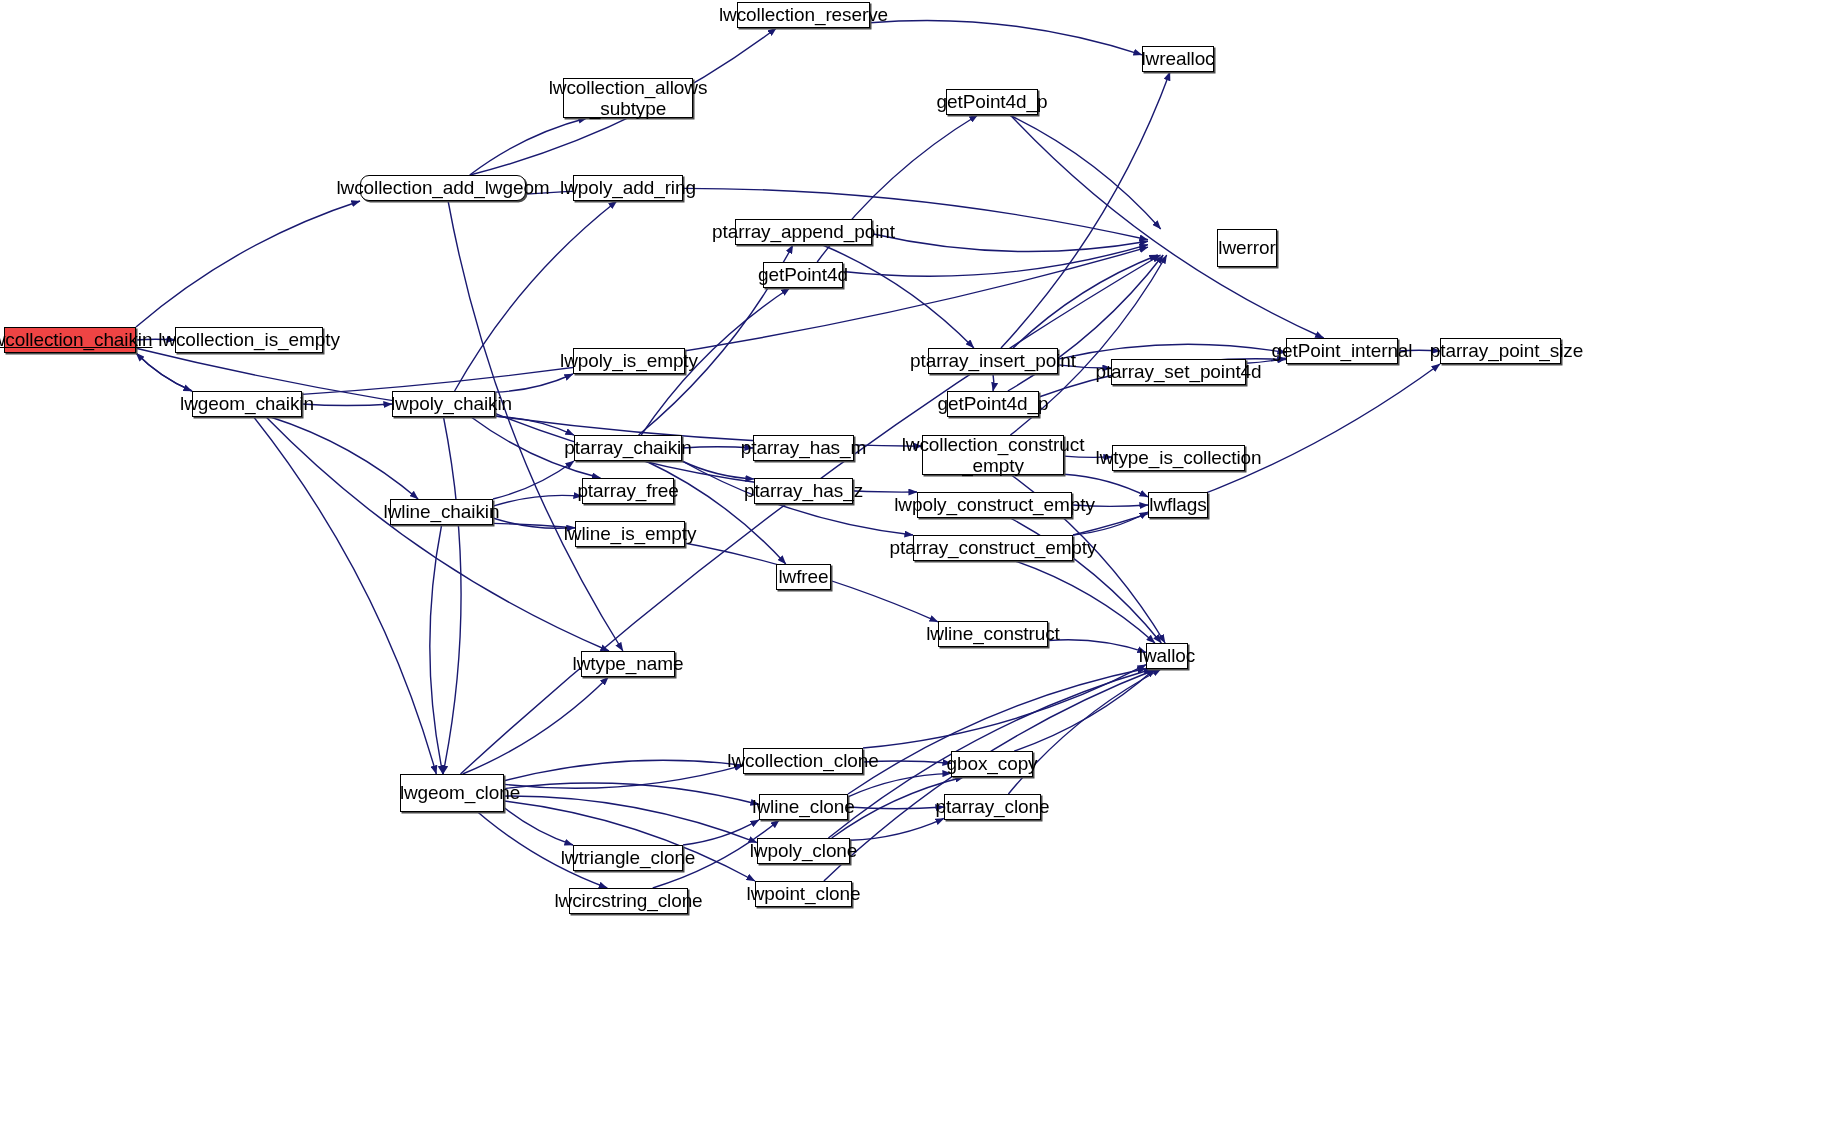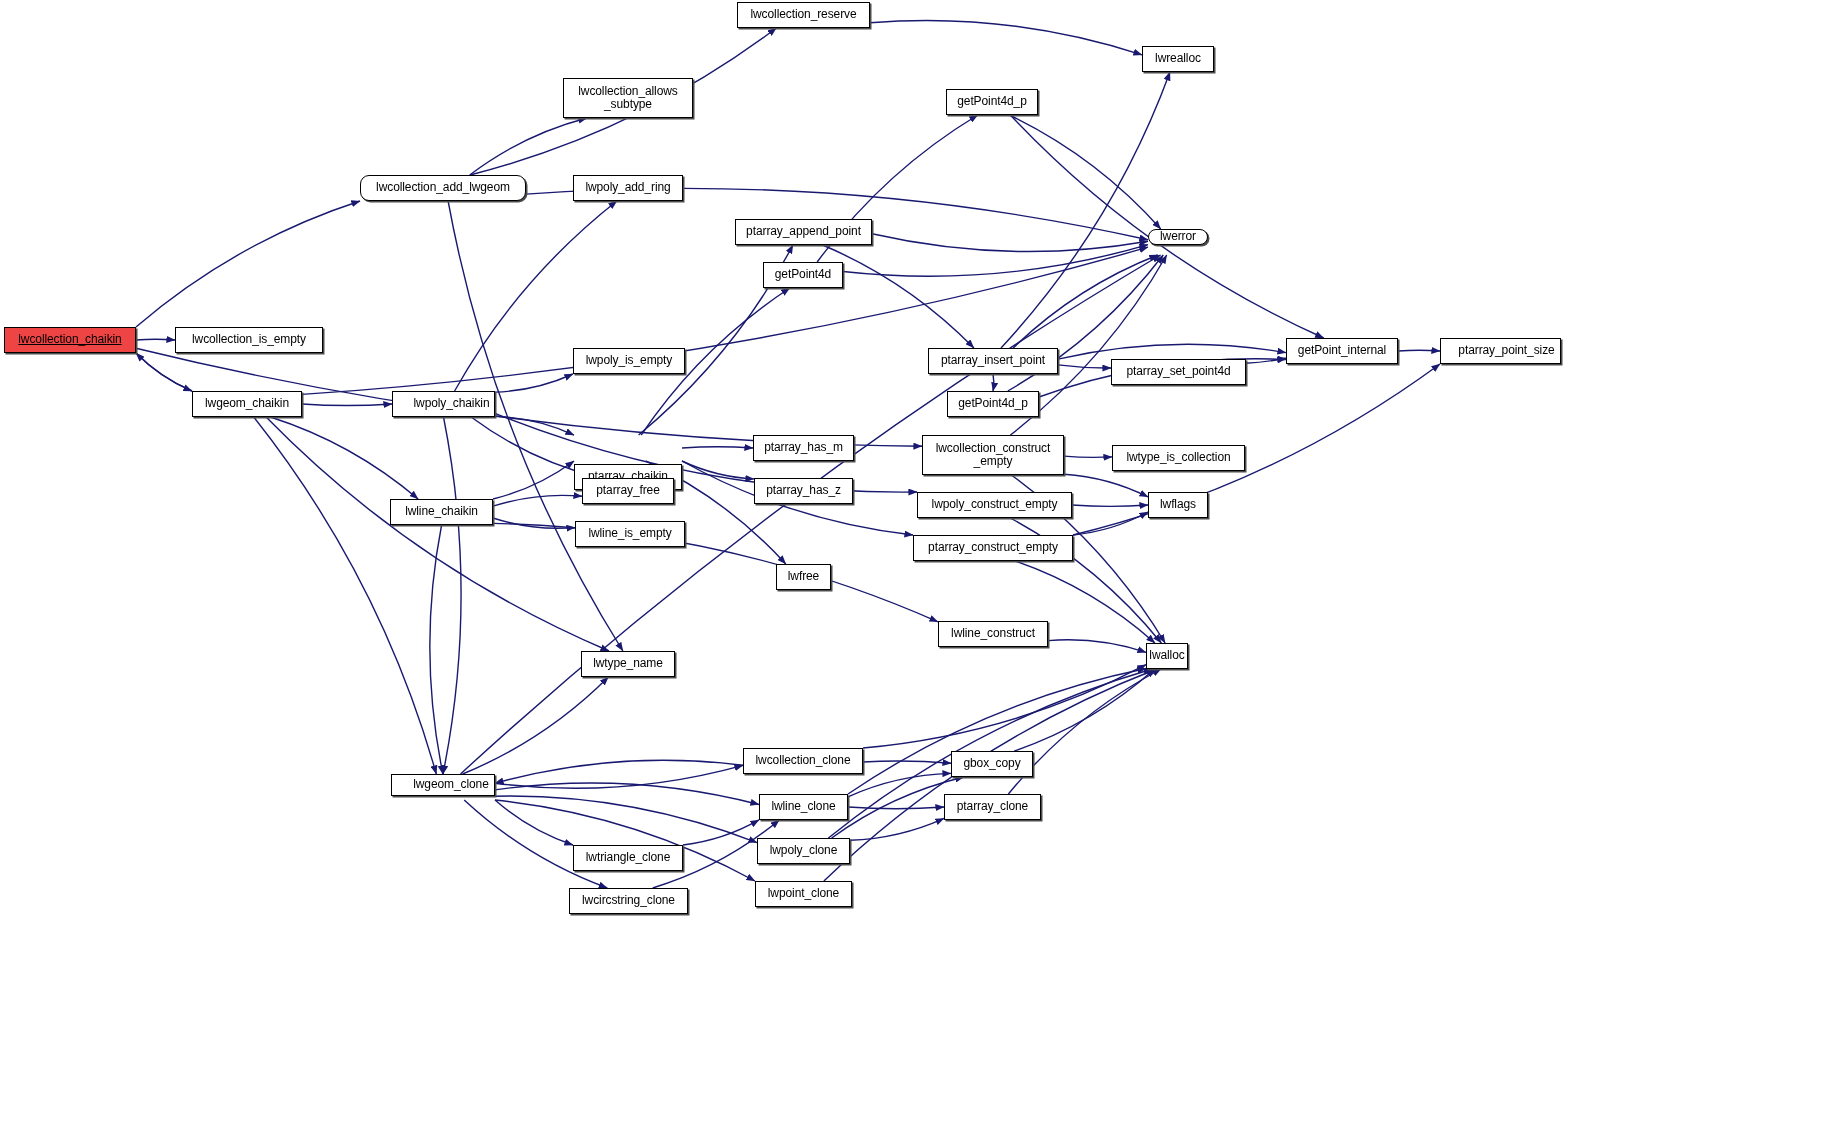--- a/index.html
+++ b/index.html
@@ -22,21 +22,21 @@
     width: 1836px;
     height: 1128px;
     pointer-events: none;
   }
   .node {
     position: absolute;
     box-sizing: border-box;
     border: 1px solid #000000;
     background: #ffffff;
     color: #000000;
-    font-size: 12px;
+    font-size: 19px;
     line-height: 1.12;
     display: flex;
     align-items: center;
     justify-content: center;
     text-align: center;
     white-space: pre-line;
     box-shadow: 1.5px 1.5px 0 0 #4d4d4d;
     z-index: 5;
     letter-spacing: -0.1px;
   }
@@ -141,47 +141,47 @@
       <div class="node root" style="left: 4px; top: 327px; width: 132px; height: 26px;">lwcollection_chaikin</div>
       <div class="node" style="left: 175px; top: 327px; width: 148px; height: 26px;">lwcollection_is_empty</div>
       <div class="node" style="left: 192px; top: 391px; width: 110px; height: 26px;">lwgeom_chaikin</div>
       <div class="node" style="left: 360px; top: 175px; width: 166px; height: 26px; border-radius: 9px;">lwcollection_add_lwgeom</div>
       <div class="node" style="left: 563px; top: 78px; width: 130px; height: 40px;">lwcollection_allows
 _subtype</div>
       <div class="node" style="left: 737px; top: 2px; width: 133px; height: 26px;">lwcollection_reserve</div>
       <div class="node" style="left: 573px; top: 175px; width: 110px; height: 26px;">lwpoly_add_ring</div>
       <div class="node" style="left: 392px; top: 391px; width: 103px; height: 26px; padding-left: 16px;">lwpoly_chaikin</div>
       <div class="node" style="left: 573px; top: 348px; width: 112px; height: 26px;">lwpoly_is_empty</div>
-      <div class="node" style="left: 574px; top: 435px; width: 108px; height: 26px; margin-top: 29px;">ptarray_chaikin</div>
+      <div class="node" style="left: 574px; top: 435px; width: 108px; height: 26px;">ptarray_chaikin</div>
       <div class="node" style="left: 582px; top: 478px; width: 92px; height: 26px;">ptarray_free</div>
       <div class="node" style="left: 390px; top: 499px; width: 103px; height: 26px;">lwline_chaikin</div>
       <div class="node" style="left: 575px; top: 521px; width: 110px; height: 26px;">lwline_is_empty</div>
       <div class="node" style="left: 581px; top: 651px; width: 94px; height: 26px;">lwtype_name</div>
       <div class="node" style="left: 735px; top: 219px; width: 137px; height: 26px;">ptarray_append_point</div>
       <div class="node" style="left: 763px; top: 262px; width: 80px; height: 26px;">getPoint4d</div>
       <div class="node" style="left: 753px; top: 435px; width: 101px; height: 26px;">ptarray_has_m</div>
       <div class="node" style="left: 754px; top: 478px; width: 99px; height: 26px;">ptarray_has_z</div>
       <div class="node" style="left: 776px; top: 564px; width: 55px; height: 26px;">lwfree</div>
       <div class="node" style="left: 946px; top: 89px; width: 92px; height: 26px;">getPoint4d_p</div>
-      <div class="node" style="left: 1148px; top: 229px; width: 60px; height: 16px; border-radius: 13px;">lwerror</div>
+      <div class="node" style="left: 1217px; top: 229px; width: 60px; height: 38px;">lwerror</div>
       <div class="node" style="left: 1142px; top: 46px; width: 72px; height: 26px;">lwrealloc</div>
       <div class="node" style="left: 928px; top: 348px; width: 130px; height: 26px;">ptarray_insert_point</div>
       <div class="node" style="left: 947px; top: 391px; width: 92px; height: 26px;">getPoint4d_p</div>
       <div class="node" style="left: 922px; top: 435px; width: 142px; height: 40px;">lwcollection_construct
 _empty</div>
       <div class="node" style="left: 917px; top: 492px; width: 155px; height: 26px;">lwpoly_construct_empty</div>
       <div class="node" style="left: 913px; top: 535px; width: 160px; height: 26px;">ptarray_construct_empty</div>
       <div class="node" style="left: 938px; top: 621px; width: 110px; height: 26px;">lwline_construct</div>
       <div class="node" style="left: 1111px; top: 359px; width: 135px; height: 26px;">ptarray_set_point4d</div>
       <div class="node" style="left: 1112px; top: 445px; width: 133px; height: 26px;">lwtype_is_collection</div>
       <div class="node" style="left: 1148px; top: 492px; width: 60px; height: 26px;">lwflags</div>
       <div class="node" style="left: 1286px; top: 338px; width: 112px; height: 26px;">getPoint_internal</div>
       <div class="node" style="left: 1440px; top: 338px; width: 121px; height: 26px; padding-left: 12px;">ptarray_point_size</div>
       <div class="node" style="left: 1146px; top: 643px; width: 42px; height: 26px;">lwalloc</div>
-      <div class="node" style="left: 391px; top: 774px; width: 104px; height: 22px; padding-left: 16px;">lwgeom_clone</div>
+      <div class="node" style="left: 400px; top: 774px; width: 104px; height: 38px; padding-left: 16px;">lwgeom_clone</div>
       <div class="node" style="left: 743px; top: 748px; width: 120px; height: 26px;">lwcollection_clone</div>
       <div class="node" style="left: 759px; top: 794px; width: 89px; height: 26px;">lwline_clone</div>
       <div class="node" style="left: 573px; top: 845px; width: 110px; height: 26px;">lwtriangle_clone</div>
       <div class="node" style="left: 757px; top: 838px; width: 93px; height: 26px;">lwpoly_clone</div>
       <div class="node" style="left: 569px; top: 888px; width: 119px; height: 26px;">lwcircstring_clone</div>
       <div class="node" style="left: 755px; top: 881px; width: 97px; height: 26px;">lwpoint_clone</div>
       <div class="node" style="left: 951px; top: 751px; width: 82px; height: 26px;">gbox_copy</div>
       <div class="node" style="left: 944px; top: 794px; width: 97px; height: 26px;">ptarray_clone</div>
     </div>
 </div>

